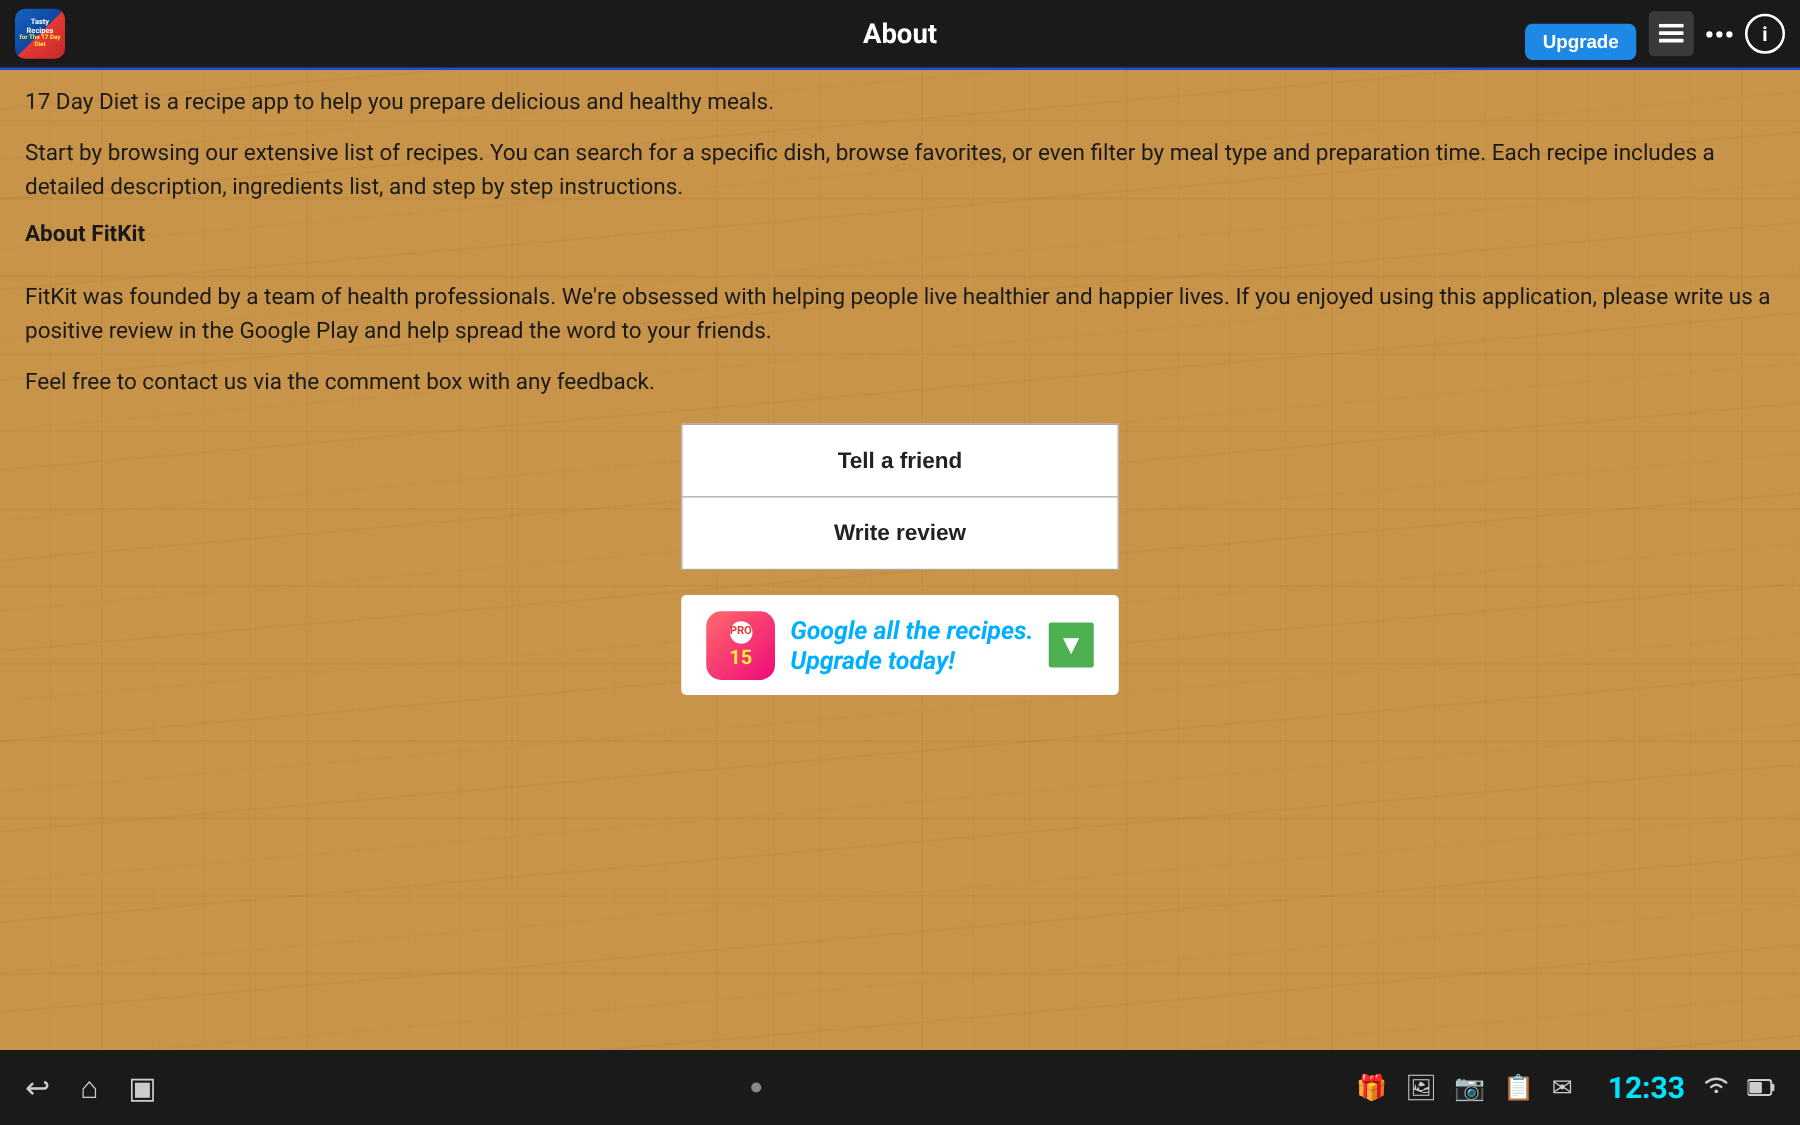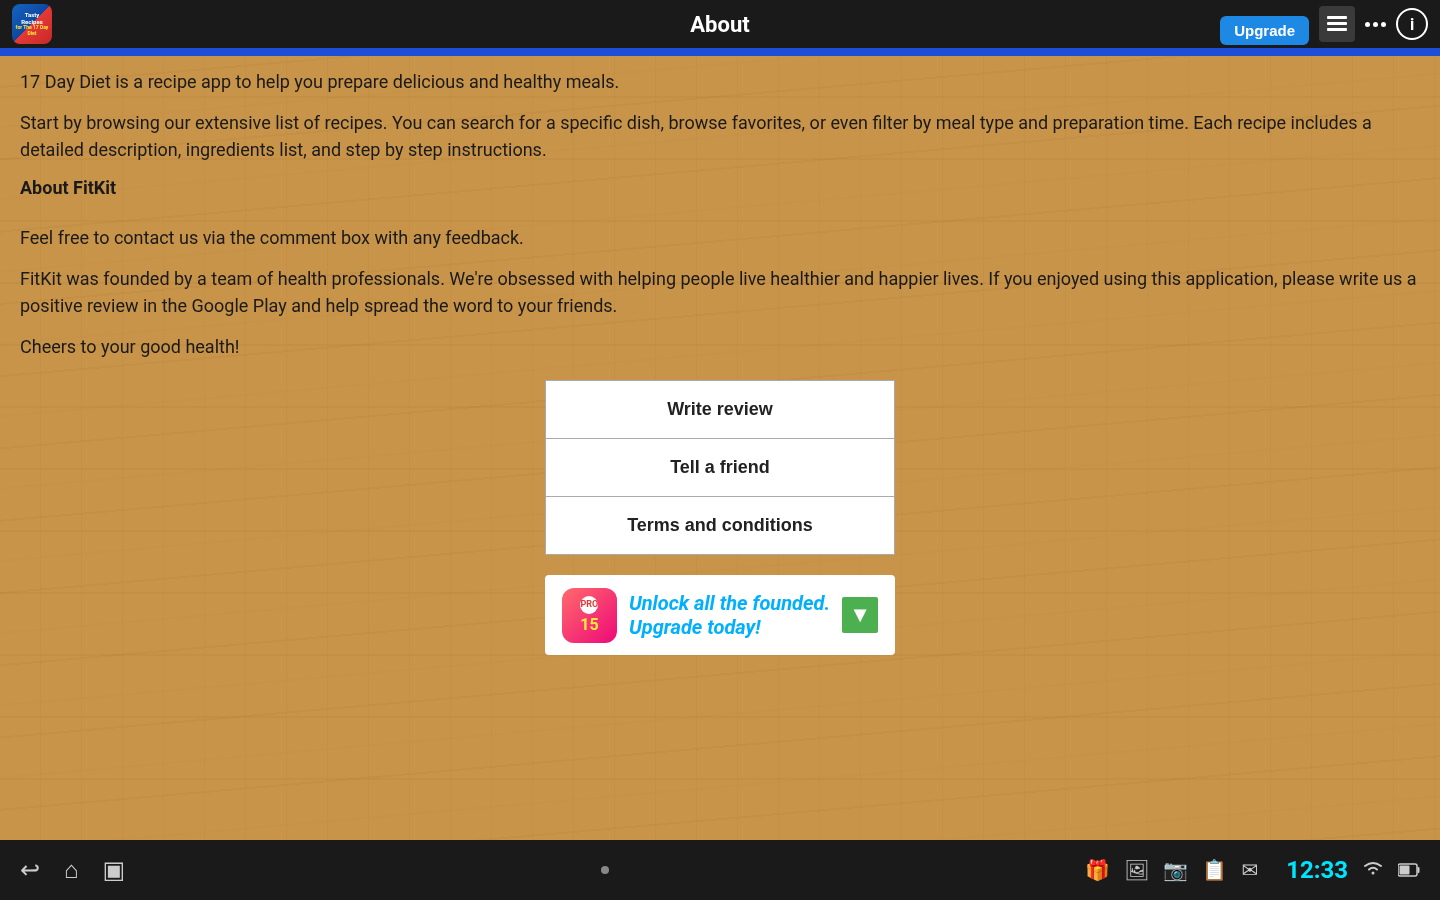--- a/index.html
+++ b/index.html
@@ -17,21 +17,21 @@
     
     .top-bar {
       width: 100%;
       height: 56px;
       background: #1a1a1a;
       display: flex;
       align-items: center;
       justify-content: space-between;
       padding: 0 12px;
       flex-shrink: 0;
-      border-bottom: 8px solid #1d4ed8;
+      border-bottom: 2px solid #1d4ed8;
     }
 
     .top-bar-left {
       display: flex;
       align-items: center;
       gap: 8px;
     }
 
     .app-icon {
       width: 40px;
@@ -363,39 +363,37 @@
       <div class="dot"></div>
     </div>
     <div class="info-btn">i</div>
   </div>
 </div>
 
 <div class="main-content">
   <p class="about-text">17 Day Diet is a recipe app to help you prepare delicious and healthy meals.</p>
   <p class="about-text">Start by browsing our extensive list of recipes. You can search for a specific dish, browse favorites, or even filter by meal type and preparation time. Each recipe includes a detailed description, ingredients list, and step by step instructions.</p>
   <p class="about-title">About FitKit</p>
+  <p class="about-text">FitKit was founded by a team of health professionals. We're obsessed with helping people live healthier and happier lives. If you enjoyed using this application, please write us a positive review in the Google Play and help spread the word to your friends.</p>
   <p class="about-text">Feel free to contact us via the comment box with any feedback.</p>
-  <p class="about-text">FitKit was founded by a team of health professionals. We're obsessed with helping people live healthier and happier lives. If you enjoyed using this application, please write us a positive review in the Google Play and help spread the word to your friends.</p>
-  <p class="about-text">Cheers to your good health!</p>
 
   <div class="buttons-container">
+    <button class="action-btn">Tell a friend</button>
     <button class="action-btn">Write review</button>
-    <button class="action-btn">Tell a friend</button>
-    <button class="action-btn">Terms and conditions</button>
   </div>
 
   <div class="ad-banner">
     <div class="ad-icon">
       <div style="font-size:10px;font-weight:bold;color:#fff;text-align:center;line-height:1.1">
         <div style="background:#fff;color:#e53935;border-radius:50%;width:18px;height:18px;margin:0 auto 2px;display:flex;align-items:center;justify-content:center;font-size:9px;font-weight:bold">PRO</div>
         <div style="font-size:16px;color:#ffeb3b;font-weight:bold">15</div>
       </div>
     </div>
     <div>
-      <div class="ad-text">Unlock all the founded.</div>
+      <div class="ad-text">Google all the recipes.</div>
       <div class="ad-text">Upgrade today!</div>
     </div>
     <div class="ad-arrow">▼</div>
   </div>
 </div>
 
 <div class="bottom-bar">
   <div class="bottom-left">
     <span class="nav-icon">↩</span>
     <span class="nav-icon">⌂</span>

